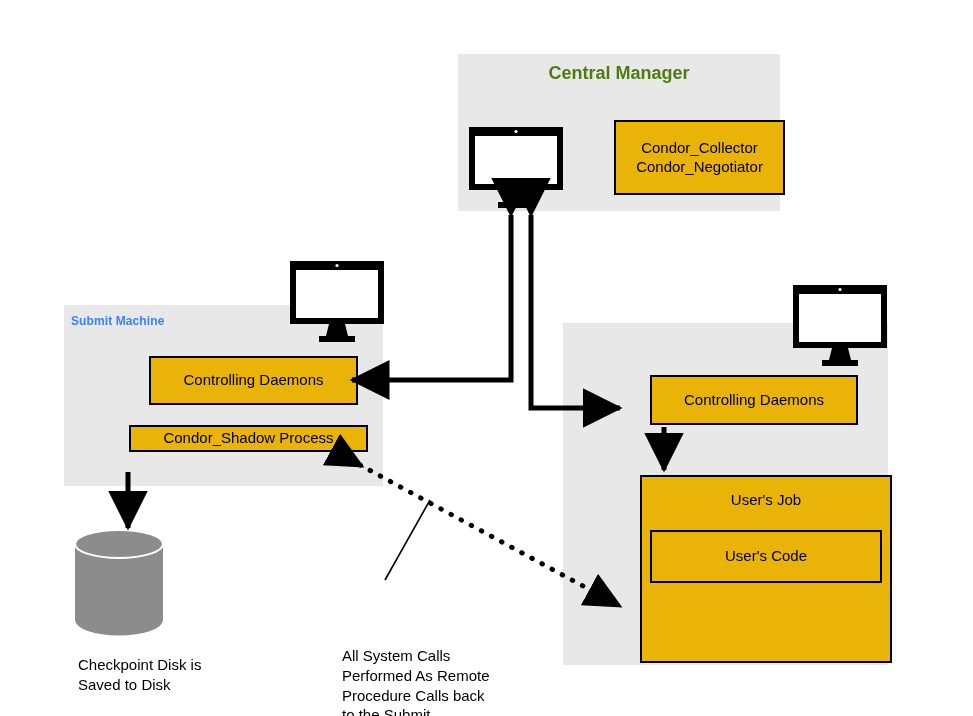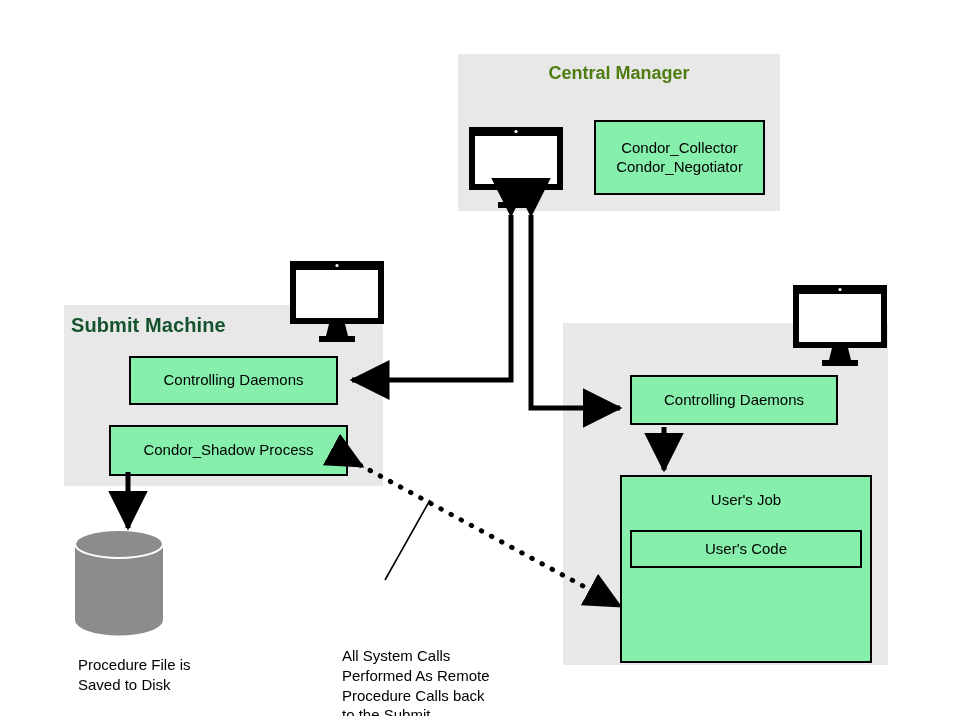--- a/index.html
+++ b/index.html
@@ -20,46 +20,47 @@
     overflow: hidden;
   }
   
   .panel {
     position: absolute;
     background: #e8e8e8;
   }
   .panel-title {
     position: absolute;
     font-weight: bold;
-    font-size: 20px;
+    font-size: 12px;
     letter-spacing: 0.1px;
-    color: #14532d;
+    color: #3b82f6;
     white-space: nowrap;
   }
   .section-title {
     position: absolute;
     font-weight: bold;
     font-size: 18px;
     color: #4d7c0f;
     white-space: nowrap;
     text-align: center;
   }
   
   .box {
     position: absolute;
-    background: #86efac;
+    background: #eab308;
     border: 2px solid #000000;
     box-sizing: border-box;
     display: flex;
     align-items: center;
     justify-content: center;
     text-align: center;
     font-size: 15px;
     line-height: 1.25;
     color: #000;
+    margin-left: 20px;
   }
   .box.dotted {
     border: 2px dotted #000000;
     border-top: none;
   }
   .box-label-top {
     position: absolute;
     width: 100%;
     top: 14px;
     left: 0;
@@ -123,21 +124,21 @@
       <circle cx="48" cy="5.5" r="1.6" fill="#ffffff"></circle>
       <polygon points="40,64 56,64 59,76 37,76" fill="#000000"></polygon>
       <rect x="30" y="76" width="36" height="6" fill="#000000"></rect>
     </svg>
   </div>
 
   <div class="box" style="left:129px; top:356px; width:209px; height:49px;">
     <span>Controlling Daemons</span>
   </div>
 
-  <div class="box" style="left:109px; top:425px; width:239px; height:51px;">
+  <div class="box" style="left:109px; top:425px; width:239px; height:27px;">
     <span>Condor_Shadow Process</span>
   </div>
 
   <div class="panel" style="left:563px; top:323px; width:325px; height:342px;"></div>
 
 
   <div class="monitor" style="left:792px; top:284px; width:96px; height:84px;">
     <svg width="96" height="84" viewBox="0 0 96 84">
       <rect x="1" y="1" width="94" height="63" fill="#000000"></rect>
       <rect x="7" y="10" width="82" height="48" fill="#ffffff"></rect>
@@ -148,33 +149,33 @@
   </div>
 
   <div class="box" style="left:630px; top:375px; width:208px; height:50px;">
     <span>Controlling Daemons</span>
   </div>
 
   <div class="box" style="left:620px; top:475px; width:252px; height:188px; display:block;">
     <div class="box-label-top">User's Job</div>
   </div>
 
-  <div class="box" style="left:630px; top:530px; width:232px; height:38px;">
+  <div class="box" style="left:630px; top:530px; width:232px; height:53px;">
     <span>User's Code</span>
   </div>
 
 
   <div class="monitor" style="left:70px; top:528px; width:100px; height:108px;">
     <svg width="100" height="108" viewBox="0 0 100 108">
       <path d="M 5 16 L 5 92 A 40 14 0 0 0 93 92 L 93 16 Z" fill="#8c8c8c"></path>
       <ellipse cx="49" cy="16" rx="44" ry="14" fill="#8c8c8c" stroke="#ffffff" stroke-width="2"></ellipse>
     </svg>
   </div>
 
-  <div class="note" style="left:78px; top:655px; width:220px;">Procedure File is
+  <div class="note" style="left:78px; top:655px; width:220px;">Checkpoint Disk is
 Saved to Disk</div>
 
   <div class="note" style="left:342px; top:605px; width:210px;margin-top:41px;">All System Calls
 Performed As Remote
 Procedure Calls back
 to the Submit
 Machine</div>
 
   <svg id="wires">
     <defs>

